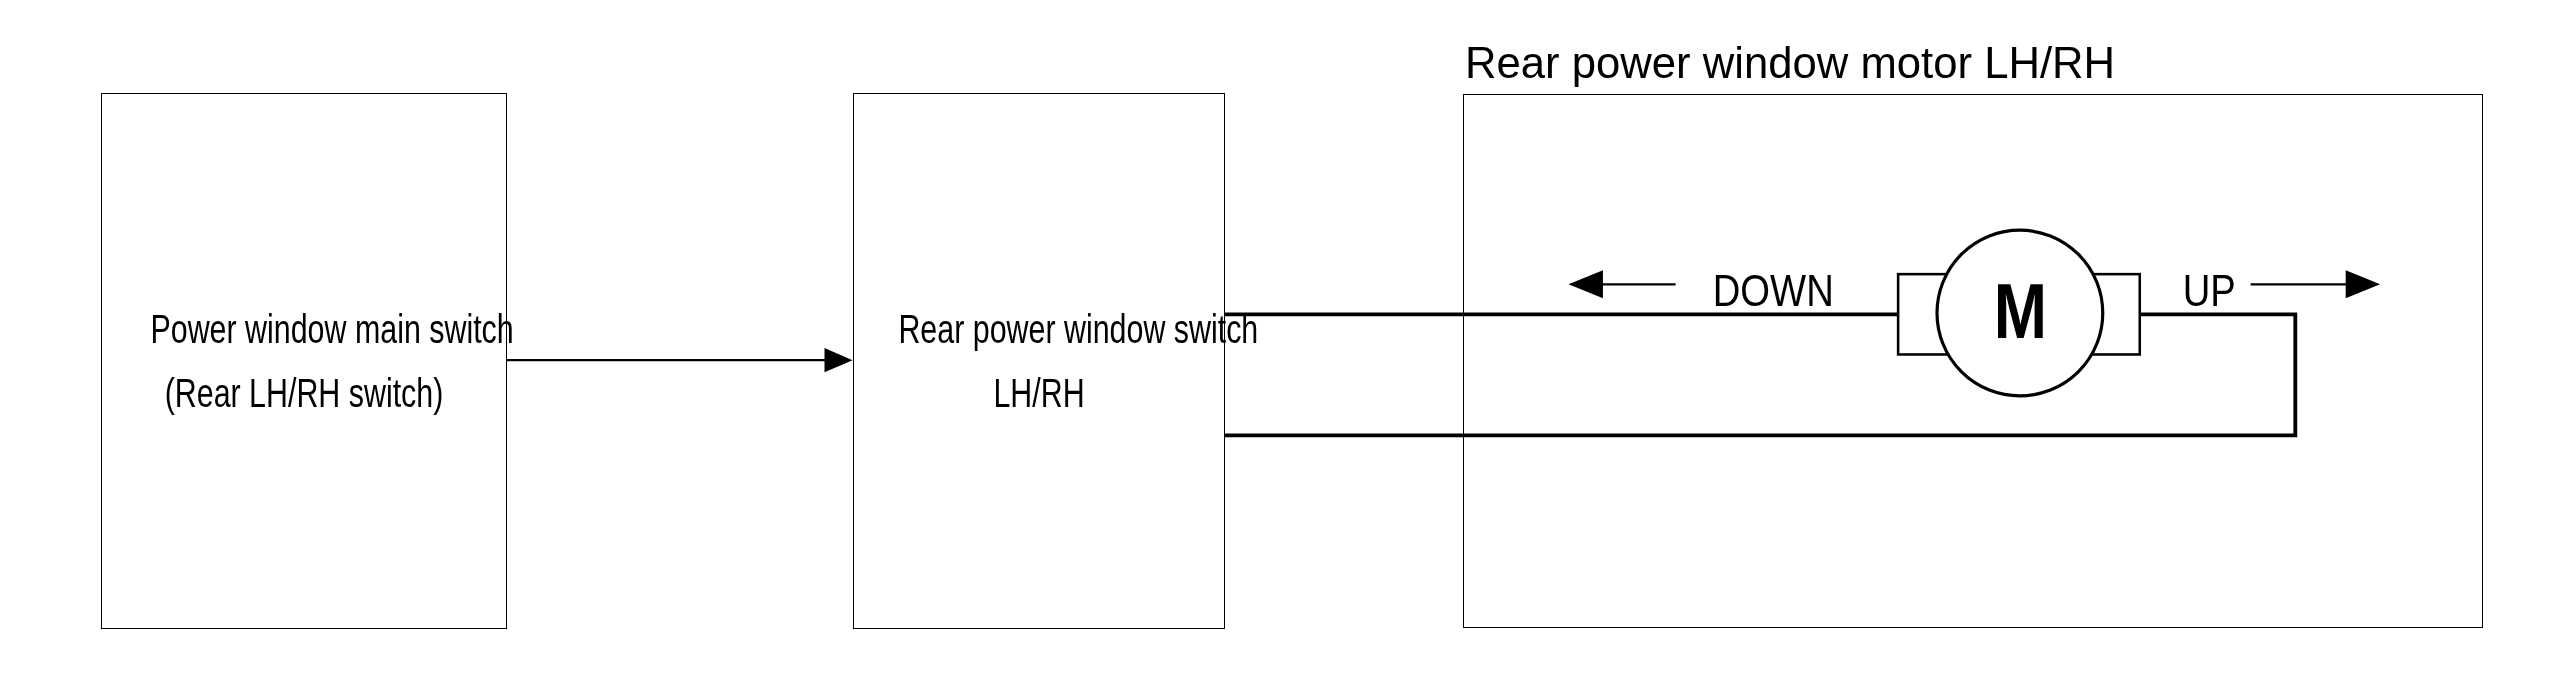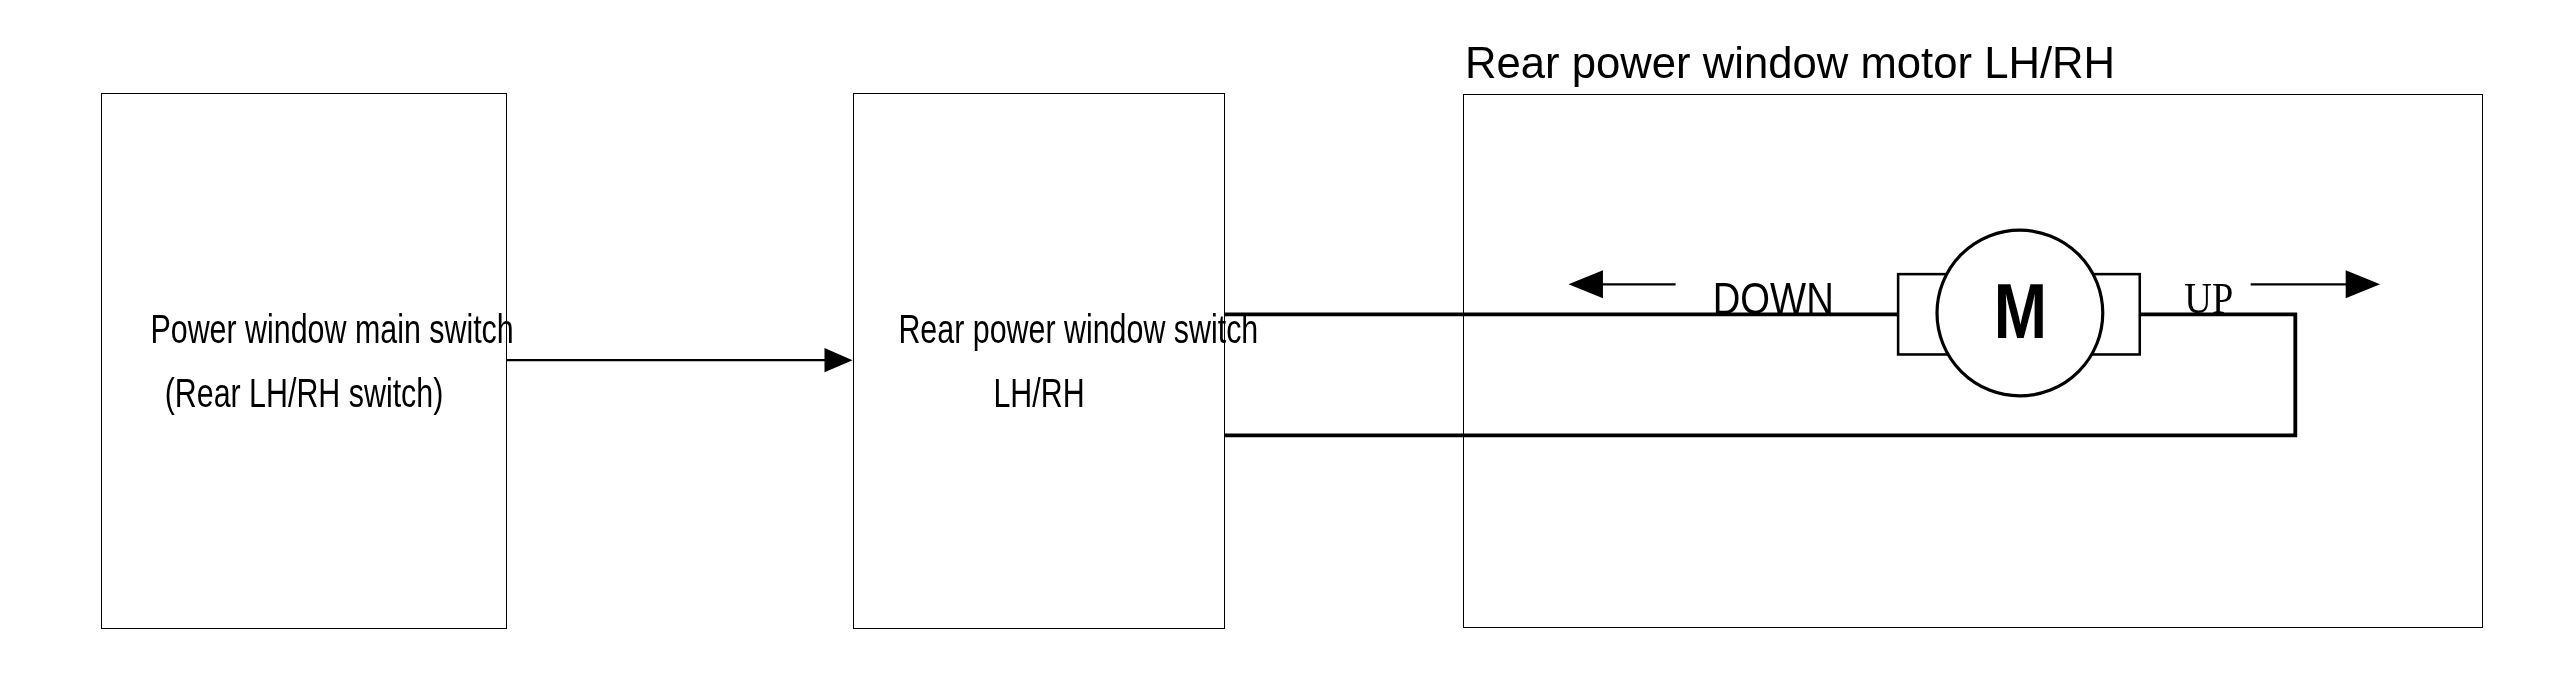--- a/index.html
+++ b/index.html
@@ -47,28 +47,28 @@
     top: 40px;
     font-size: 45px;
     line-height: 46px;
     white-space: nowrap;
     transform: scaleX(0.97);
     transform-origin: 0 50%;
     z-index: 3;
   }
   .dir-label {
     position: absolute;
-    top: 276px;
+    top: 268px;
     font-size: 45px;
     line-height: 45px;
     text-align: center;
     z-index: 3;
   }
   #down-label { left: 1702px; width: 140px; }
-  #up-label   { left: 2158px; width: 102px; font-family: Liberation Serif, serif; }
+  #up-label   { left: 2158px; width: 102px; }
   .narrow {
     display: inline-block;
     white-space: nowrap;
     transform: scaleX(0.85);
     transform-origin: 50% 50%;
   }
   #motor-letter {
     position: absolute;
     left: 1956px;
     top: 272px;

